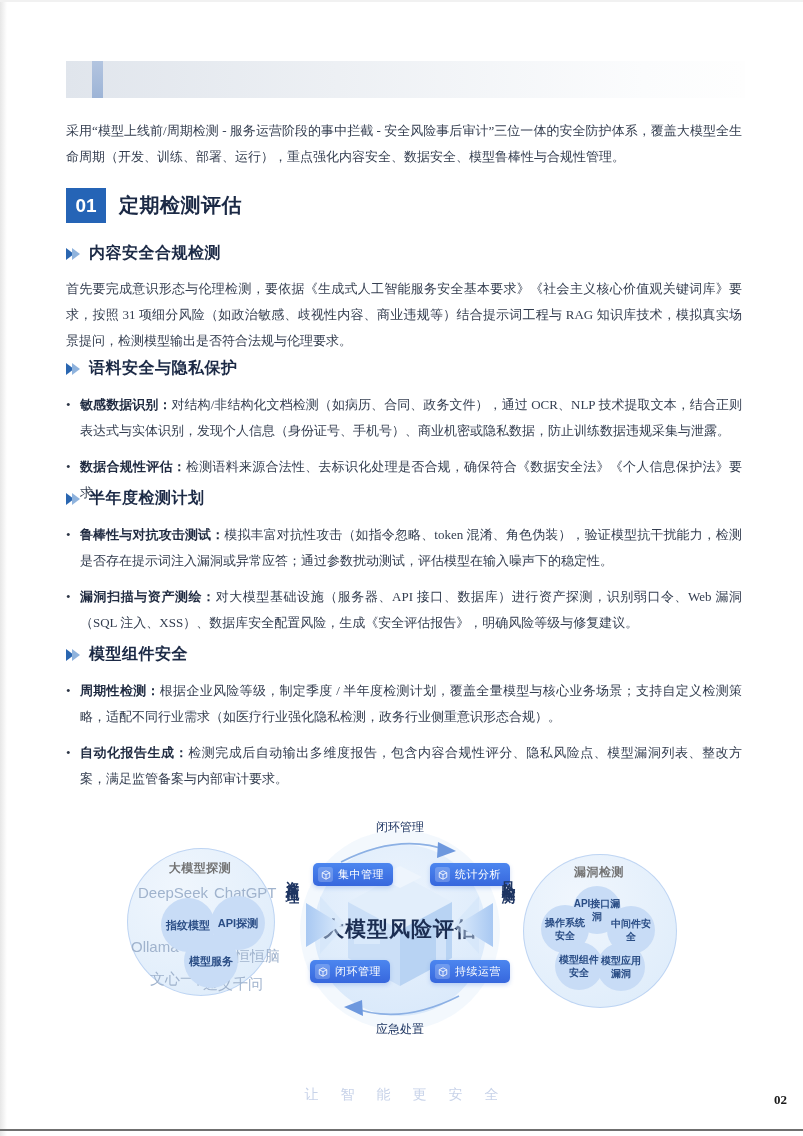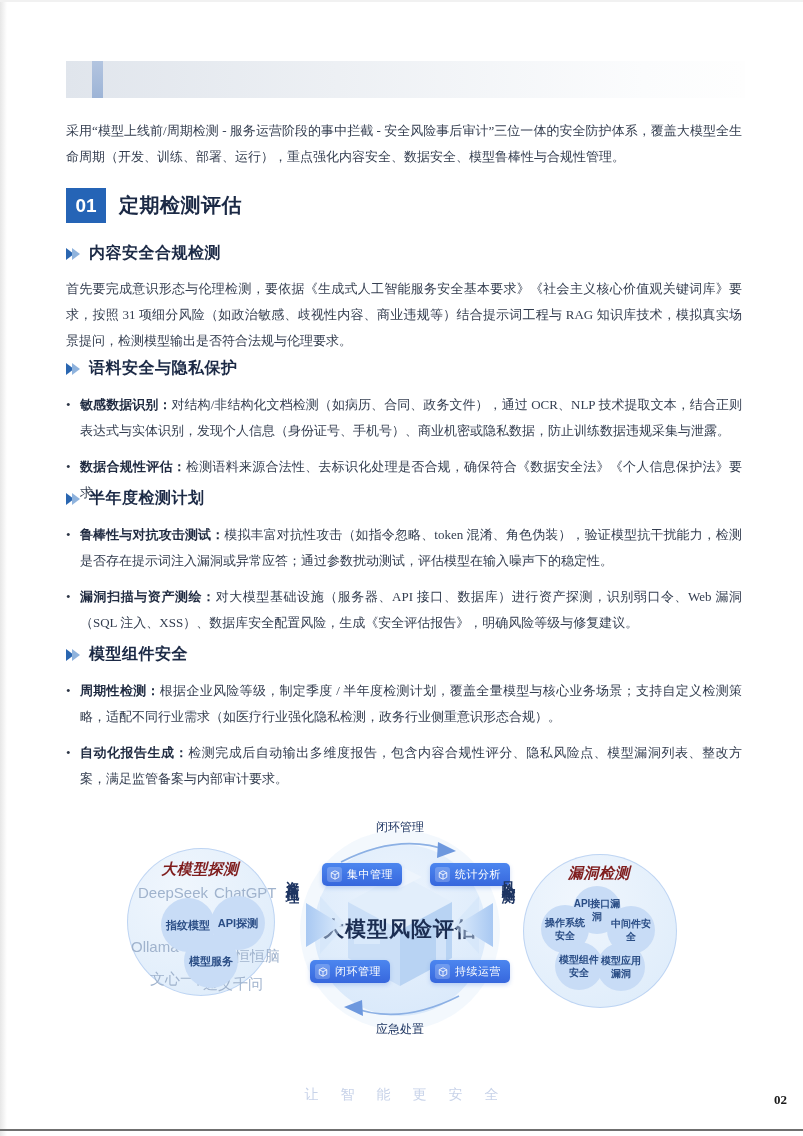--- a/index.html
+++ b/index.html
@@ -68,22 +68,22 @@
   .dbtn-icon{display:flex;align-items:center;justify-content:center;width:15px;height:15px;
              border-radius:3px;background:rgba(255,255,255,.22);}
 
   .vlabel{position:absolute;writing-mode:vertical-rl;text-orientation:upright;
           font-size:13.5px;font-weight:bold;color:#1d3461;letter-spacing:3px;}
   .side-arrow{position:absolute;}
 
   .big-circle{position:absolute;border-radius:50%;
               background:radial-gradient(circle at 35% 28%,#f0f6fd,#dcebfa);
               border:1px solid rgba(176,203,240,.75);}
-  .bc-title{position:absolute;font-size:15px;font-weight:bold;color:#7f1d1d;text-align:center;
-            letter-spacing:.5px;font-style:italic;}
+  .bc-title{position:absolute;font-size:12px;font-weight:bold;color:#737373;text-align:center;
+            letter-spacing:.5px;}
   .platform{position:absolute;font-size:15px;color:#a0b3cd;white-space:nowrap;}
   .bubble{position:absolute;border-radius:50%;background:#c8dcf6;display:flex;align-items:center;
           justify-content:center;text-align:center;color:#2a4d85;font-weight:600;}
   .bubble.lg{width:54px;height:54px;font-size:11px;line-height:14px;}
   .bubble.sm{width:48px;height:48px;font-size:10px;line-height:13px;}
 
   
   .slogan{position:absolute;left:0;right:0;top:1086px;text-align:center;font-size:14px;
           color:#c8d3e9;letter-spacing:22px;padding-left:22px;
           font-family:"Liberation Sans",sans-serif;}
@@ -191,21 +191,21 @@
     <svg class="arc top-arc" width="126" height="26" viewBox="0 0 126 26">
       <path d="M4 24 Q 63 -6 112 13" fill="none" stroke="#8cb0e4" stroke-width="1.6"></path>
       <polygon points="101,4 119,13 100,20" fill="#6d98de"></polygon>
     </svg>
     <svg class="arc bottom-arc" width="126" height="26" viewBox="0 0 126 26">
       <path d="M122 2 Q 63 32 14 13" fill="none" stroke="#8cb0e4" stroke-width="1.6"></path>
       <polygon points="25,6 7,13 26,22" fill="#6d98de"></polygon>
     </svg>
     <div class="flow-label bottom">应急处置</div>
 
-    <div class="dbtn" style="left:322px;top:53px">
+    <div class="dbtn" style="left:313px;top:53px">
       <span class="dbtn-icon">
         <svg width="10" height="10" viewBox="0 0 12 12">
             <path d="M6 1 L10.5 3.3 V8.7 L6 11 L1.5 8.7 V3.3 Z M1.5 3.3 L6 5.6 L10.5 3.3 M6 5.6 V11" fill="none" stroke="#ffffff" stroke-width="1"></path>
           </svg>
       </span>
       <span>集中管理</span>
     </div>
     <div class="dbtn" style="left:430px;top:53px">
       <span class="dbtn-icon">
         <svg width="10" height="10" viewBox="0 0 12 12">

